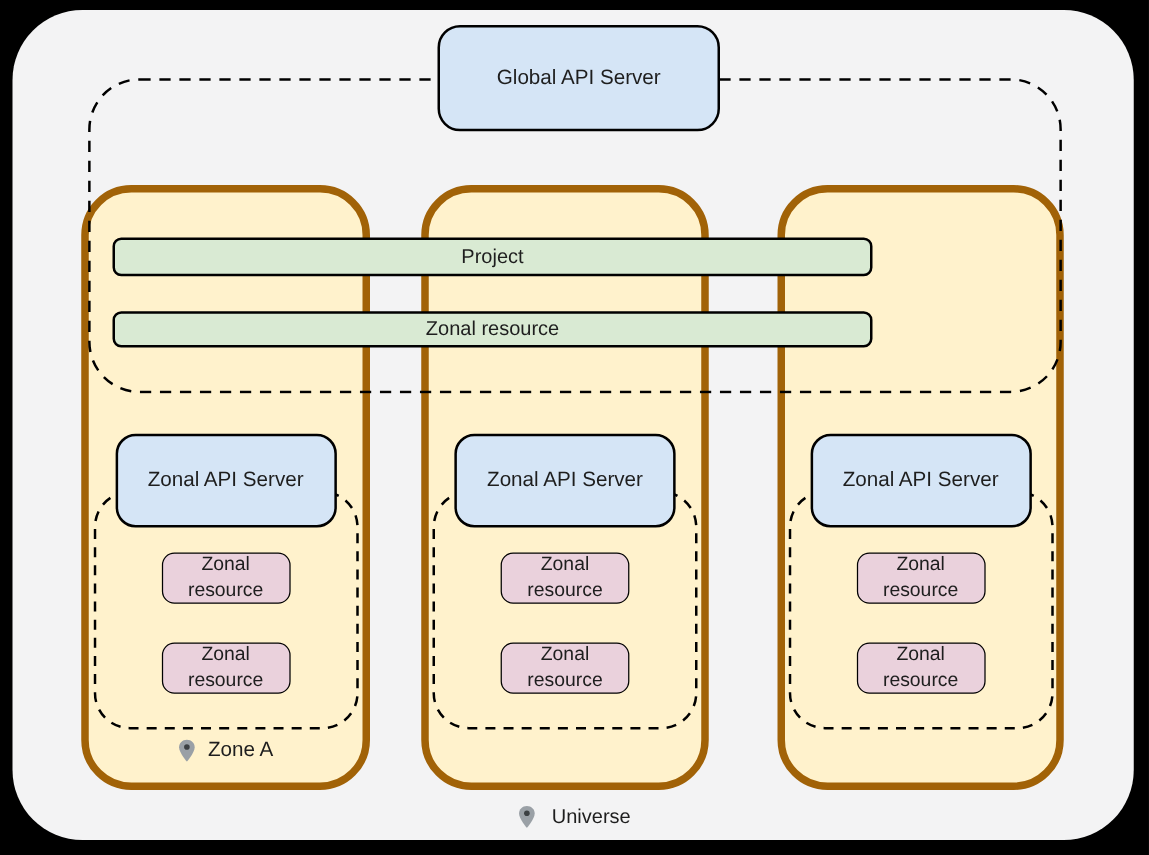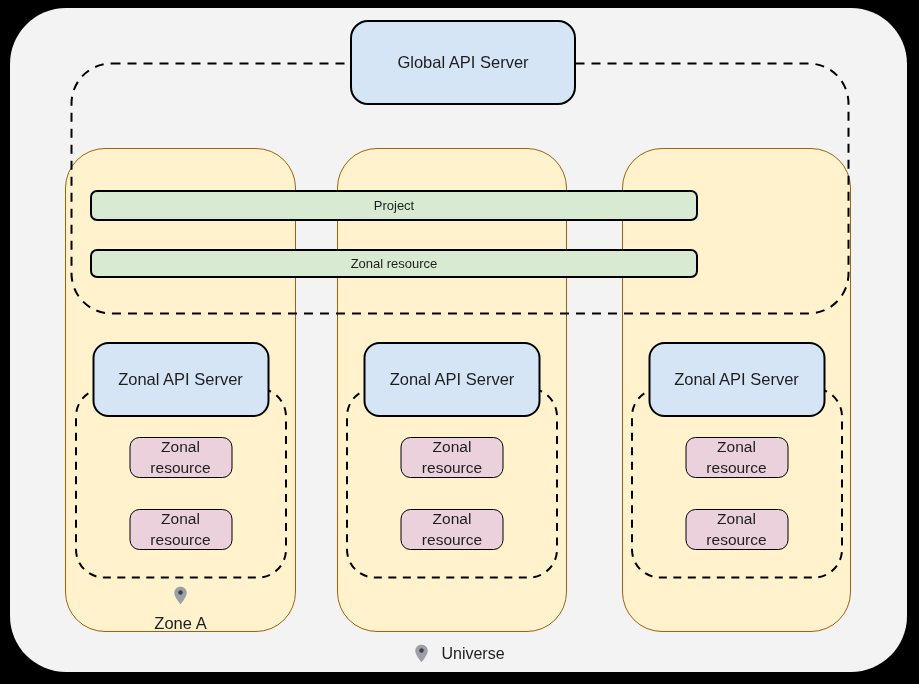--- a/index.html
+++ b/index.html
@@ -17,21 +17,21 @@
     left: 10px; top: 8px;
     width: 897px; height: 664px;
     background: #F3F3F4;
     border-radius: 56px;
   }
   .zone {
     position: absolute;
     top: 148px;
     height: 484px;
     background: #FFF2CC;
-    border: 1px solid #a16207;
+    border: 6px solid #a16207;
     border-radius: 40px;
     box-sizing: border-box;
   }
   .zone-a { left: 65px;  width: 231px; }
   .zone-b { left: 337px; width: 230px; }
   .zone-c { left: 622px; width: 229px; }
 
   .zone-dashed-svg {
     position: absolute;
     left: 50%; top: 238px;
@@ -67,37 +67,36 @@
   }
   .res-1 { top: 288px; }
   .res-2 { top: 360px; }
   .zone-label-row {
     position: absolute;
     left: 0; right: 0; top: 437px;
     display: flex; align-items: center; justify-content: center;
     gap: 9px;
     font-size: 16.5px;
     z-index: 3;
-    flex-direction: column;
   }
   .top-dashed-svg {
     position: absolute;
     left: 70px; top: 62px;
     z-index: 4;
     pointer-events: none;
   }
   .bar {
     position: absolute;
     left: 90px;
     width: 608px;
     background: #D9EAD3;
     border: 2px solid #000;
     border-radius: 7px;
     display: flex; align-items: center; justify-content: center;
-    font-size: 13px;
+    font-size: 16px;
     box-sizing: border-box;
     z-index: 5;
   }
   .project-bar { top: 190px; height: 31px; }
   .global-resource-bar { top: 249px; height: 29px; }
   .global-api {
     position: absolute;
     left: 350px; top: 20px;
     width: 226px; height: 85px;
     background: #D5E5F6;

